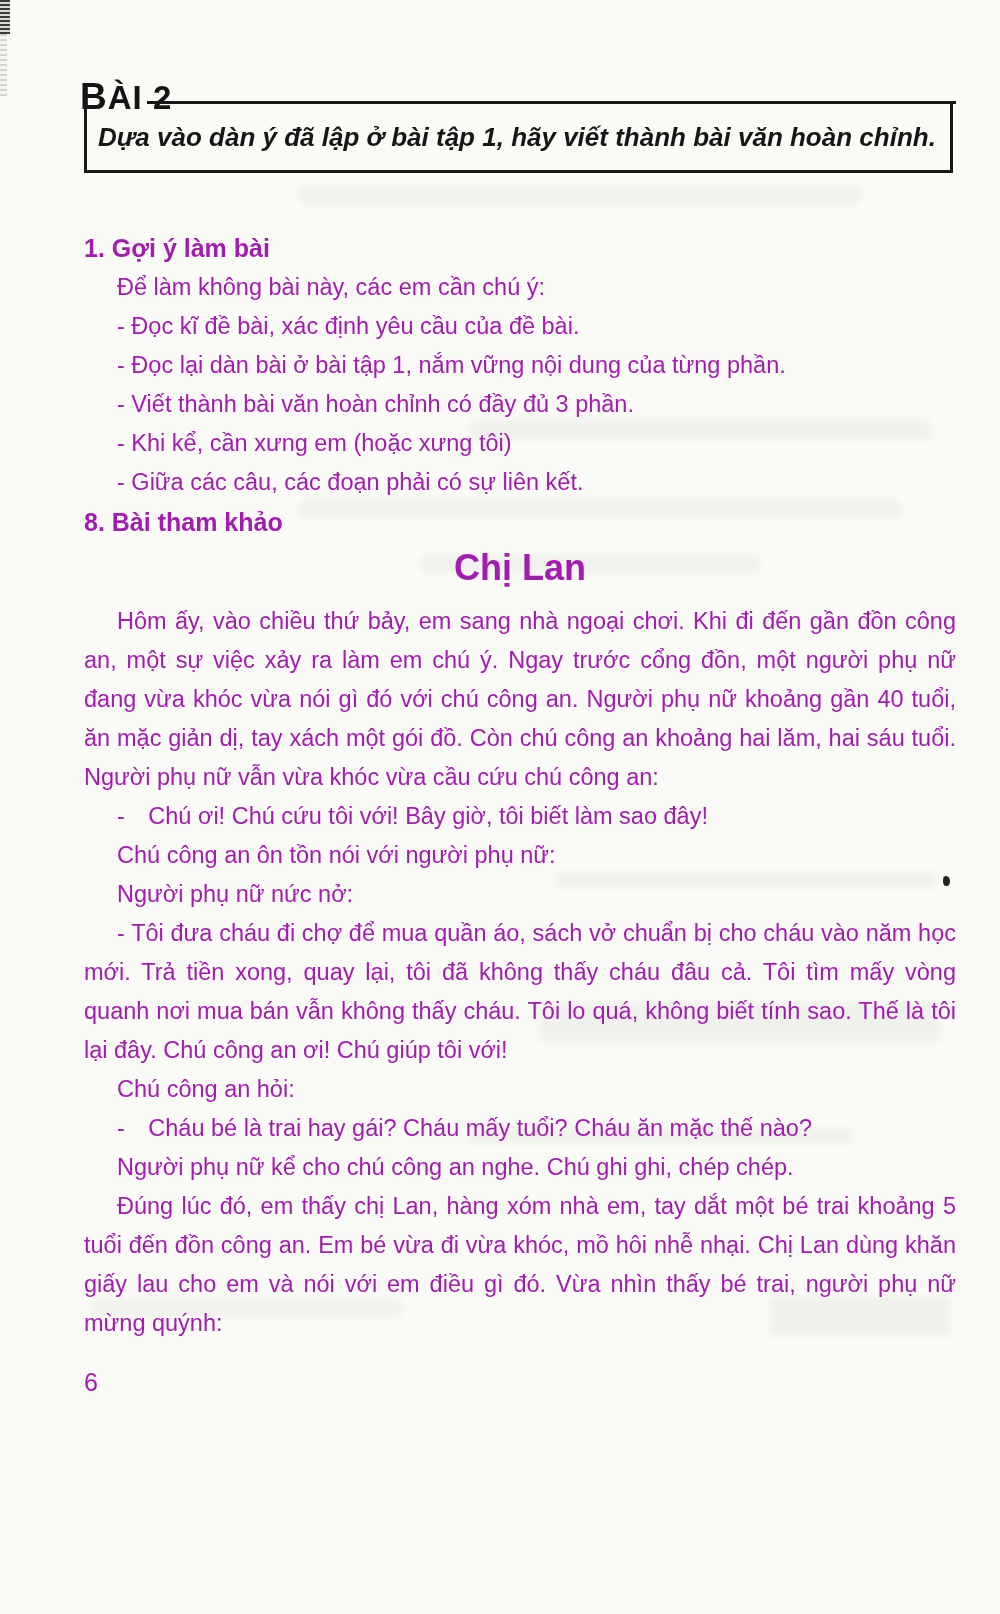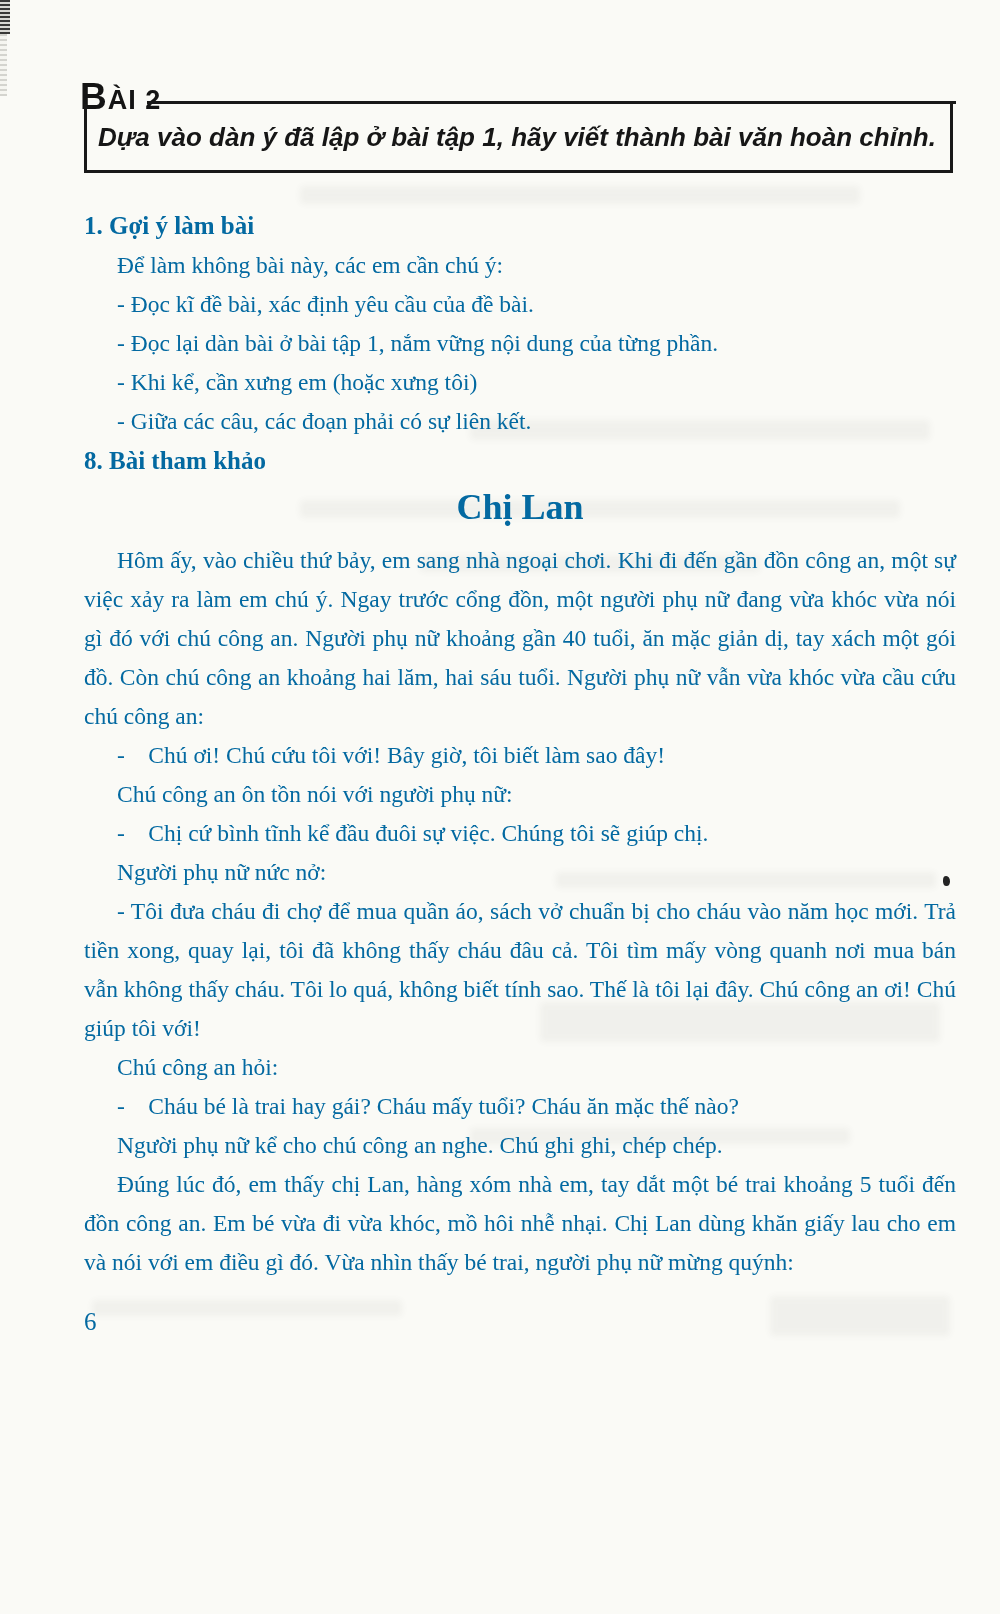--- a/index.html
+++ b/index.html
@@ -4,38 +4,38 @@
 <style>
   html,body{margin:0;padding:0;background:#e8e8e6;}
   .page{
     position:relative;width:1000px;height:1614px;margin:0 auto;
     background:#fafaf6;overflow:hidden;color:#1c1c1c;
   }
   
   .lesson-label{
     position:absolute;left:80px;top:76px;
     font-family:"Liberation Sans",sans-serif;font-weight:700;
-    font-size:27px;letter-spacing:1px;color:#141414;
+    font-size:33px;letter-spacing:1px;color:#141414;
   }
   .lesson-label::first-letter{font-size:37px;}
   .top-rule{position:absolute;left:147px;top:101px;width:809px;height:3px;background:#181818;}
   .instruction-box{
     position:absolute;left:84px;top:104px;width:852px;height:66px;
     border:3px solid #181818;border-top:none;
     display:flex;align-items:center;padding-left:11px;
   }
   .instruction-text{
     font-family:"Liberation Sans",sans-serif;font-style:italic;font-weight:700;
     font-size:26px;white-space:nowrap;color:#161616;
   }
   
   .content{
-    position:absolute;left:84px;top:206px;width:872px;
-    font-family:Liberation Serif, serif;
-    font-size:23.5px;line-height:39px;color:#0369a1;
+    position:absolute;left:84px;top:228px;width:872px;
+    font-family:Liberation Sans, sans-serif;
+    font-size:23.5px;line-height:39px;color:#a21caf;
   }
   .heading{font-weight:700;font-size:25px;line-height:40px;}
   .line{text-indent:33px;}
   .just{text-align:justify;text-indent:33px;}
   .story-title{text-align:center;font-weight:700;font-size:36px;line-height:52px;}
   .p1{margin-top:8px;}
   .page-number{margin-top:20px;font-size:25px;}
   
   .corner-strip{
     position:absolute;left:0;top:0;width:10px;height:34px;
@@ -83,30 +83,30 @@
   <div class="instruction-box">
     <span class="instruction-text">Dựa vào dàn ý đã lập ở bài tập 1, hãy viết thành bài văn hoàn chỉnh.</span>
   </div>
 
   <div class="content">
 
     <div class="heading">1. Gợi ý làm bài</div>
     <div class="line">Để làm không bài này, các em cần chú ý:</div>
     <div class="line">- Đọc kĩ đề bài, xác định yêu cầu của đề bài.</div>
     <div class="line">- Đọc lại dàn bài ở bài tập 1, nắm vững nội dung của từng phần.</div>
+    <div class="line">- Viết thành bài văn hoàn chỉnh có đầy đủ 3 phần.</div>
     <div class="line">- Khi kể, cần xưng em (hoặc xưng tôi)</div>
     <div class="line">- Giữa các câu, các đoạn phải có sự liên kết.</div>
 
     <div class="heading">8. Bài tham khảo</div>
     <div class="story-title">Chị Lan</div>
 
     <div class="just p1">Hôm ấy, vào chiều thứ bảy, em sang nhà ngoại chơi. Khi đi đến gần đồn công an, một sự việc xảy ra làm em chú ý. Ngay trước cổng đồn, một người phụ nữ đang vừa khóc vừa nói gì đó với chú công an. Người phụ nữ khoảng gần 40 tuổi, ăn mặc giản dị, tay xách một gói đồ. Còn chú công an khoảng hai lăm, hai sáu tuổi. Người phụ nữ vẫn vừa khóc vừa cầu cứu chú công an:</div>
     <div class="line">-  Chú ơi! Chú cứu tôi với! Bây giờ, tôi biết làm sao đây!</div>
     <div class="line">Chú công an ôn tồn nói với người phụ nữ:</div>
-    <div class="line">-  Chị cứ bình tĩnh kể đầu đuôi sự việc. Chúng tôi sẽ giúp chị.</div>
     <div class="line">Người phụ nữ nức nở:</div>
     <div class="just">- Tôi đưa cháu đi chợ để mua quần áo, sách vở chuẩn bị cho cháu vào năm học mới. Trả tiền xong, quay lại, tôi đã không thấy cháu đâu cả. Tôi tìm mấy vòng quanh nơi mua bán vẫn không thấy cháu. Tôi lo quá, không biết tính sao. Thế là tôi lại đây. Chú công an ơi! Chú giúp tôi với!</div>
     <div class="line">Chú công an hỏi:</div>
     <div class="line">-  Cháu bé là trai hay gái? Cháu mấy tuổi? Cháu ăn mặc thế nào?</div>
     <div class="line">Người phụ nữ kể cho chú công an nghe. Chú ghi ghi, chép chép.</div>
     <div class="just">Đúng lúc đó, em thấy chị Lan, hàng xóm nhà em, tay dắt một bé trai khoảng 5 tuổi đến đồn công an. Em bé vừa đi vừa khóc, mồ hôi nhễ nhại. Chị Lan dùng khăn giấy lau cho em và nói với em điều gì đó. Vừa nhìn thấy bé trai, người phụ nữ mừng quýnh:</div>
 
     <div class="page-number">6</div>
   </div>
 

